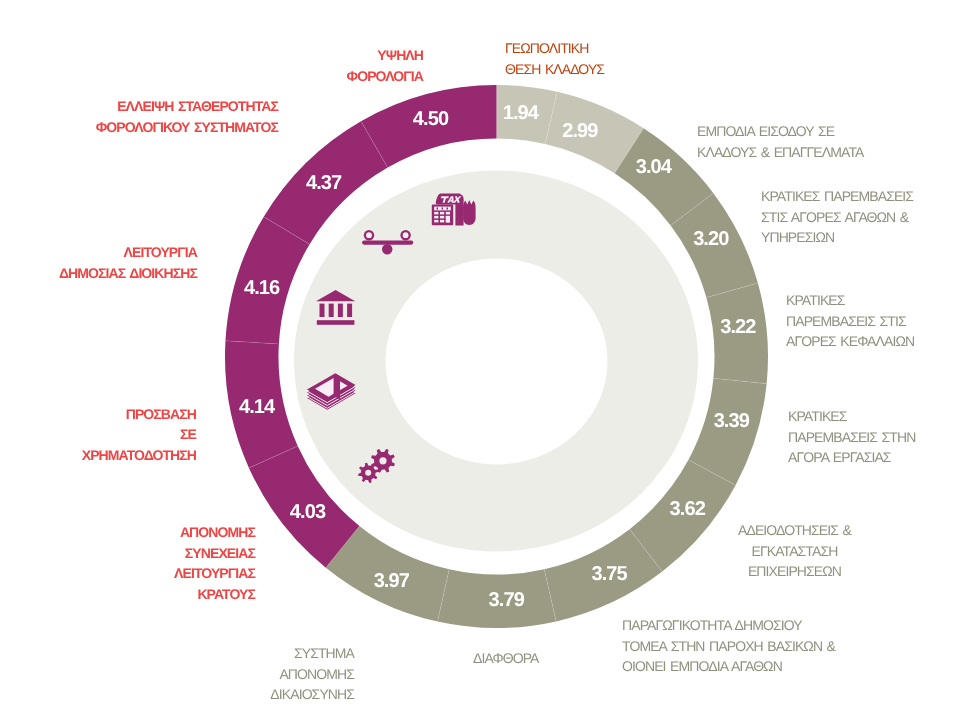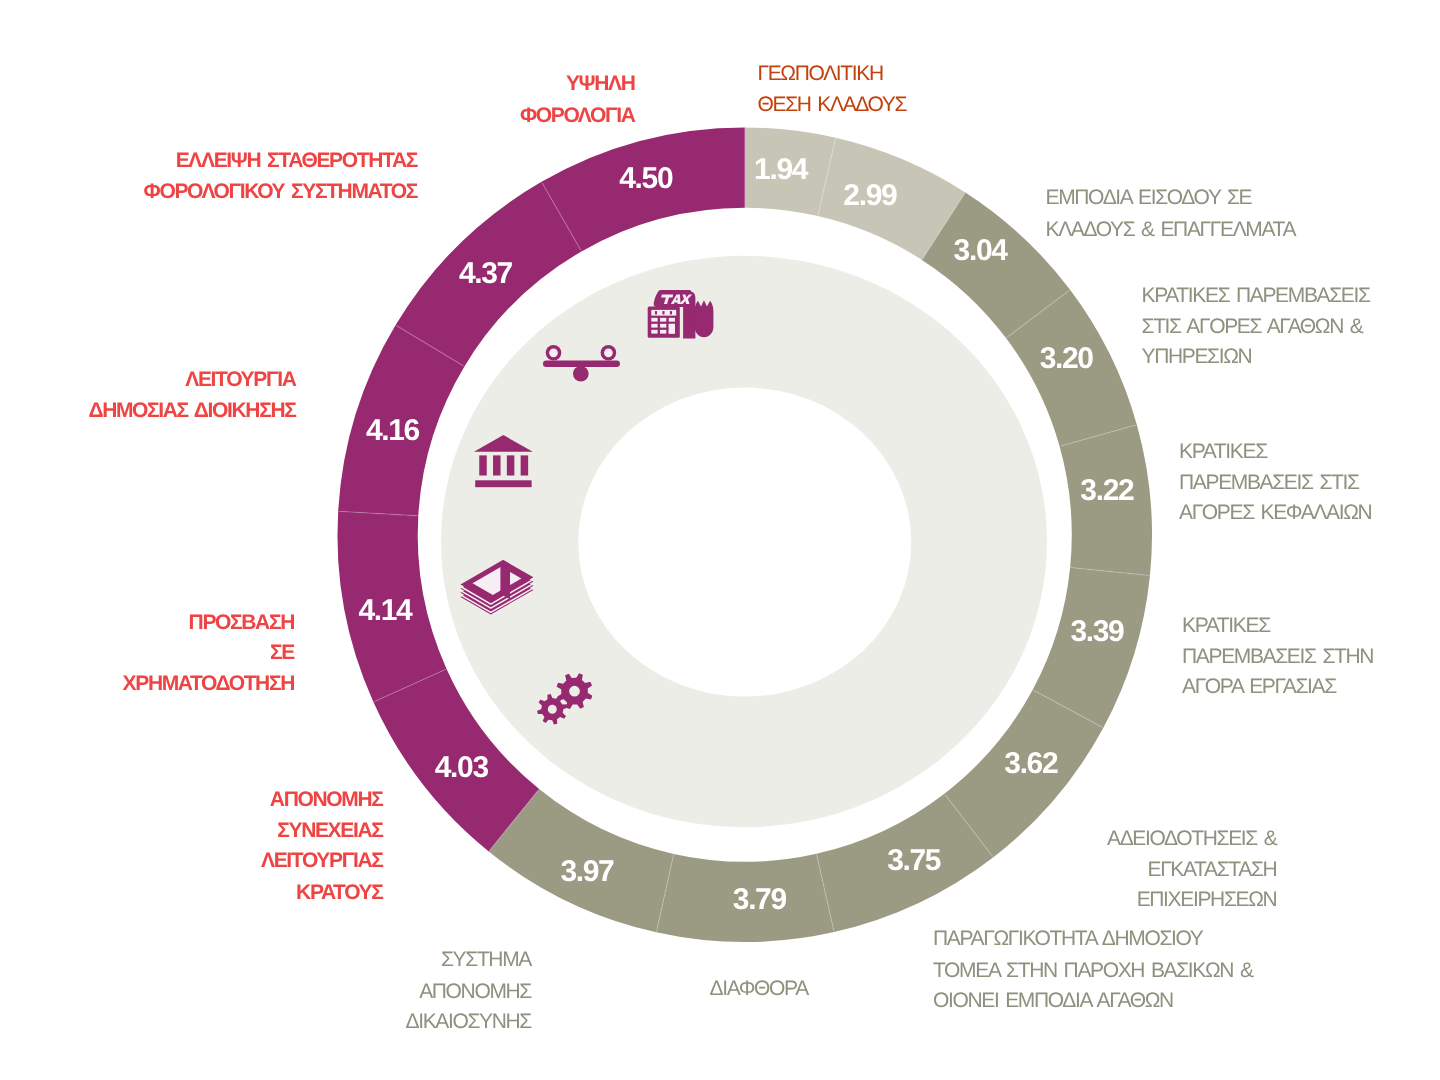--- a/index.html
+++ b/index.html
@@ -143,34 +143,34 @@
 <div class="lbl gd" style="left:786px;top:290px;text-align:left;">
       <span class="ln">ΚΡΑΤΙΚΕΣ</span>
       <span class="ln">ΠΑΡΕΜΒΑΣΕΙΣ ΣΤΙΣ</span>
       <span class="ln">ΑΓΟΡΕΣ ΚΕΦΑΛΑΙΩΝ</span>
     </div>
 <div class="lbl gd" style="left:788px;top:406px;text-align:left;">
       <span class="ln">ΚΡΑΤΙΚΕΣ</span>
       <span class="ln">ΠΑΡΕΜΒΑΣΕΙΣ ΣΤΗΝ</span>
       <span class="ln">ΑΓΟΡΑ ΕΡΓΑΣΙΑΣ</span>
     </div>
-<div class="lbl gd" style="left:738px;top:520px;text-align:right;margin-top:28px;">
+<div class="lbl gd" style="left:738px;top:520px;text-align:center;">
       <span class="ln">ΑΔΕΙΟΔΟΤΗΣΕΙΣ &amp;</span>
       <span class="ln">ΕΓΚΑΤΑΣΤΑΣΗ</span>
       <span class="ln">ΕΠΙΧΕΙΡΗΣΕΩΝ</span>
     </div>
 <div class="lbl gd" style="left:622px;top:615px;text-align:left;">
       <span class="ln">ΠΑΡΑΓΩΓΙΚΟΤΗΤΑ ΔΗΜΟΣΙΟΥ</span>
       <span class="ln">ΤΟΜΕΑ ΣΤΗΝ ΠΑΡΟΧΗ ΒΑΣΙΚΩΝ &amp;</span>
       <span class="ln">ΟΙΟΝΕΙ ΕΜΠΟΔΙΑ ΑΓΑΘΩΝ</span>
     </div>
 <div class="lbl gd" style="left:473px;top:648px;text-align:left;">
       <span class="ln">ΔΙΑΦΘΟΡΑ</span>
     </div>
-<div class="lbl gd" style="right:606px;top:629px;text-align:right;">
+<div class="lbl gd" style="right:606px;top:643px;text-align:right;">
       <span class="ln">ΣΥΣΤΗΜΑ</span>
       <span class="ln">ΑΠΟΝΟΜΗΣ</span>
       <span class="ln">ΔΙΚΑΙΟΣΥΝΗΣ</span>
     </div>
 <div class="lbl pur" style="right:705px;top:522px;text-align:right;">
       <span class="ln">ΑΠΟΝΟΜΗΣ</span>
       <span class="ln">ΣΥΝΕΧΕΙΑΣ</span>
       <span class="ln">ΛΕΙΤΟΥΡΓΙΑΣ</span>
       <span class="ln">ΚΡΑΤΟΥΣ</span>
     </div>

